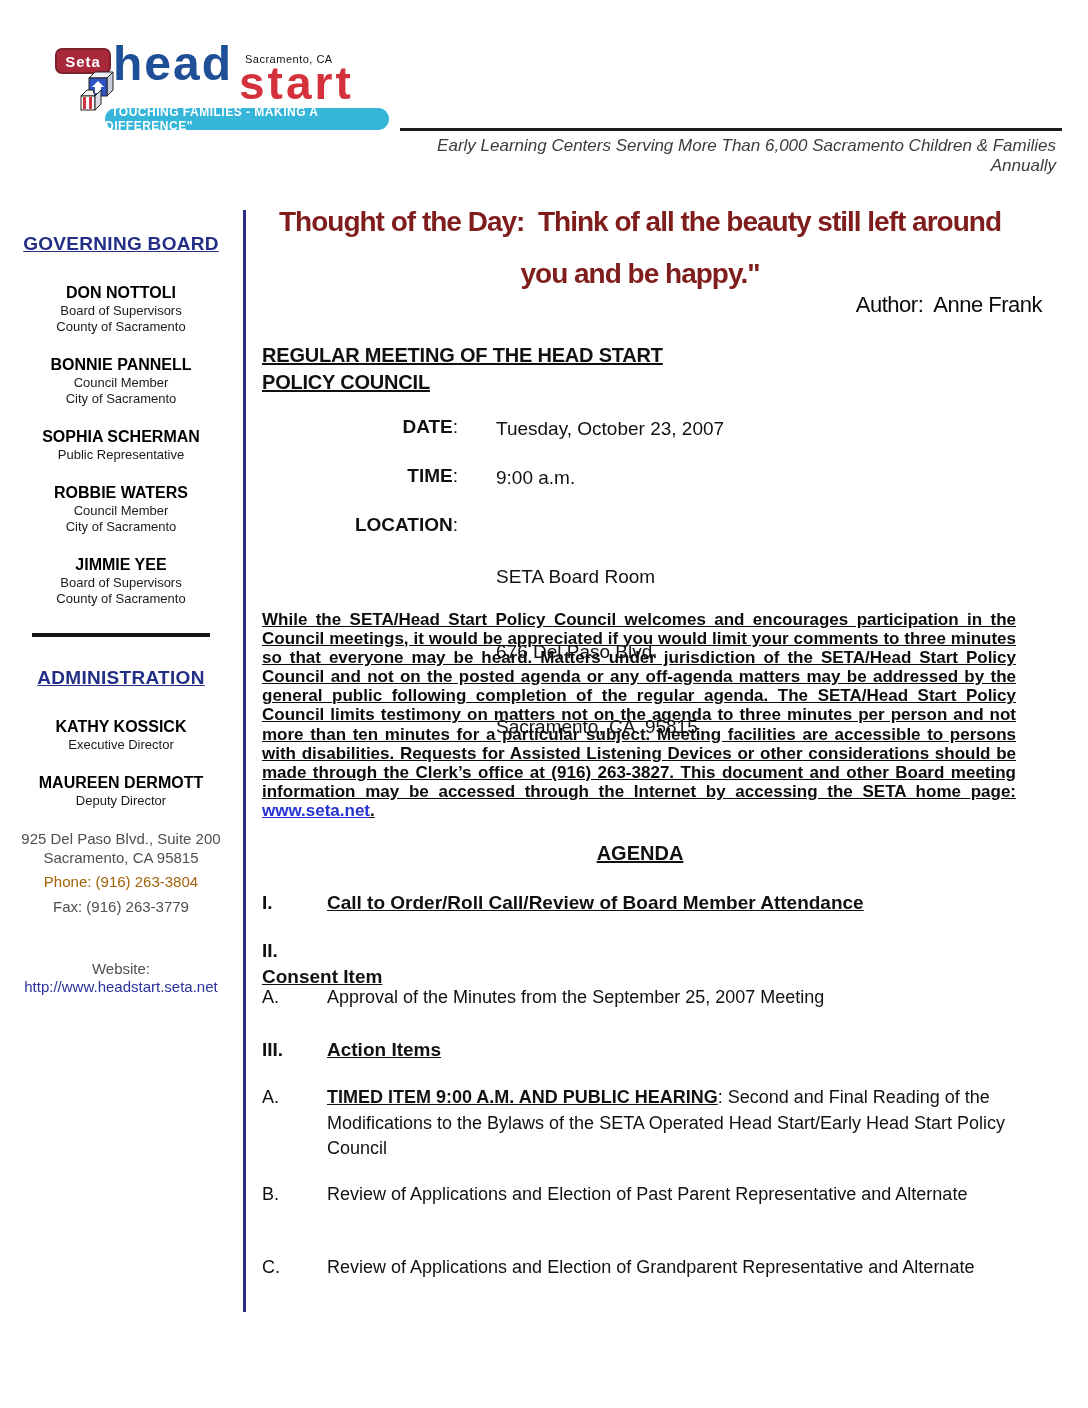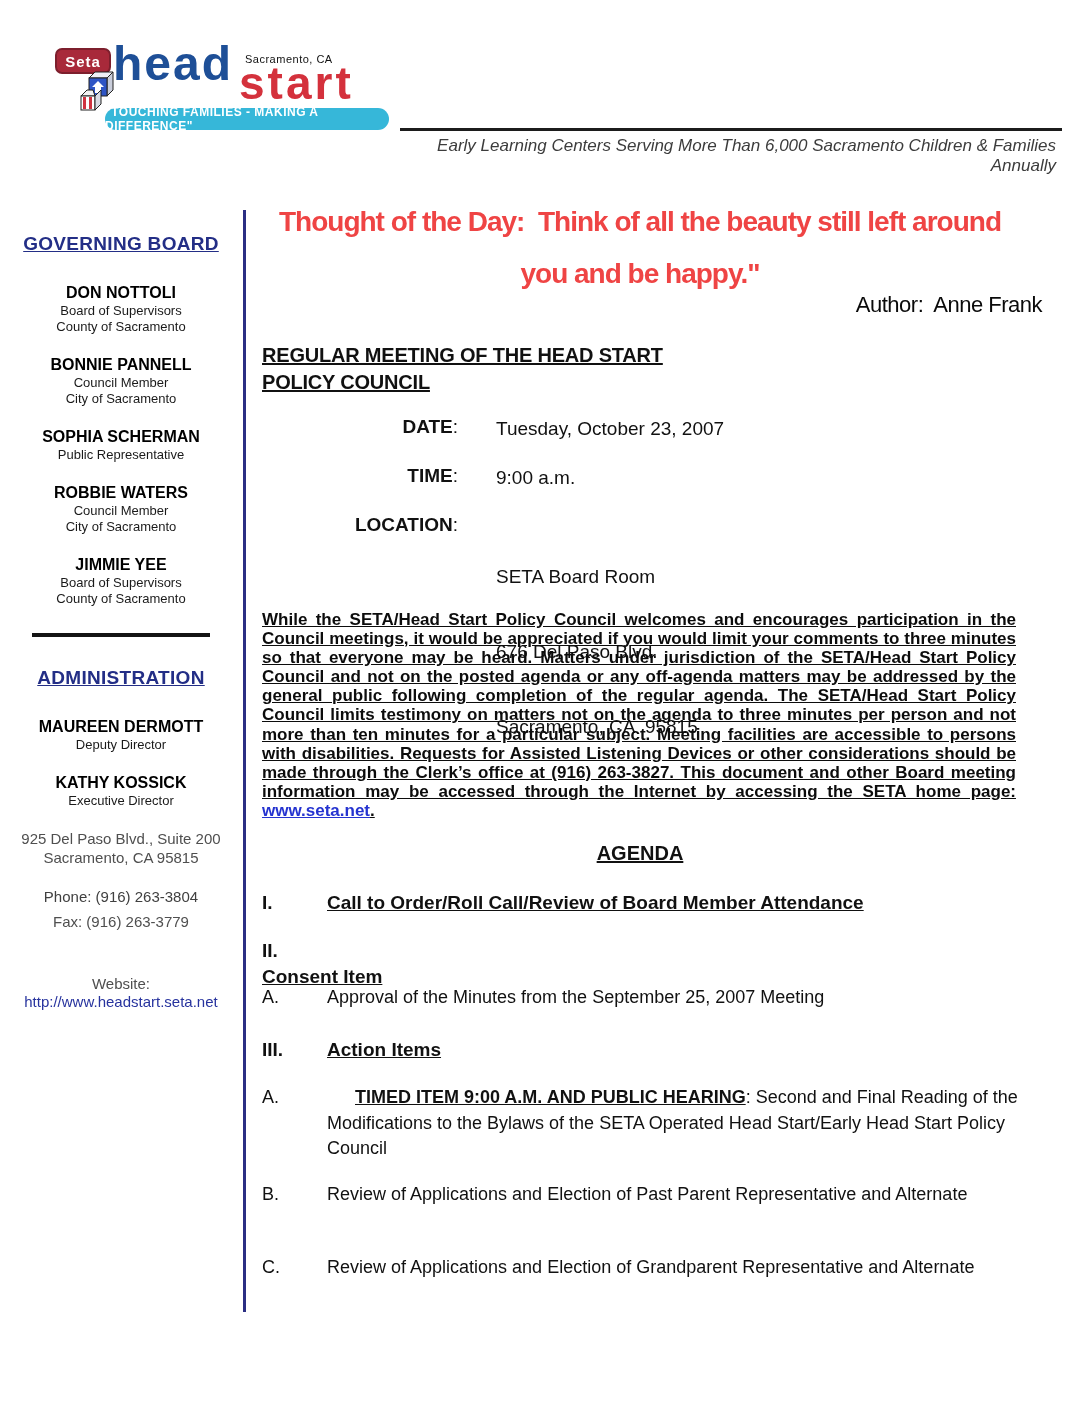--- a/index.html
+++ b/index.html
@@ -43,30 +43,30 @@
   .sb-heading {
     font-size:19px; font-weight:bold; color:#232e86;
     text-decoration:underline; margin-bottom:28px; letter-spacing:0.3px;
   }
   .member { margin-bottom:20px; }
   .member-name { font-size:16px; font-weight:bold; color:#000; line-height:20px; }
   .member-role { font-size:13px; color:#1a1a1a; line-height:16px; }
   .sb-divider { width:178px; height:4px; background:#141414; margin:26px auto 30px auto; }
   .contact { margin-top:16px; }
   .addr { font-size:15px; color:#4f4f4f; line-height:19px; }
-  .phone-line { font-size:15px; color:#404040; line-height:18px; margin-top:21px; }
+  .phone-line { font-size:15px; color:#a16207; line-height:18px; margin-top:6px; }
   .fax-line { font-size:15px; color:#4f4f4f; line-height:18px; margin-top:7px; }
   .web-label { font-size:15px; color:#4f4f4f; line-height:18px; margin-top:44px; }
   .web-url { font-size:15px; color:#27339e; line-height:18px; }
   .v-rule { position:absolute; left:243px; top:210px; width:3px; height:1102px; background:#2b2e83; }
   
   .thought {
     position:absolute; left:262px; top:196px; width:756px; text-align:center;
     font-size:28px; font-weight:bold; letter-spacing:-1px; line-height:52px;
-    color:#ef4444; white-space:pre-wrap;
+    color:#7f1d1d; white-space:pre-wrap;
   }
   .author {
     position:absolute; left:262px; top:292px; width:780px; text-align:right;
     font-size:22px; letter-spacing:-0.5px; color:#0a0a0a; white-space:pre-wrap;
   }
   .meeting-title {
     position:absolute; left:262px; top:342px; width:756px; text-align:left;
     font-size:20px; font-weight:bold; line-height:27px; letter-spacing:-0.2px;
   }
   .meeting-title span { text-decoration:underline; }
@@ -82,21 +82,21 @@
   }
   .notice a { color:#2533d0; text-decoration:underline; }
   .agenda-head { position:absolute; left:262px; top:842px; width:756px; text-align:center; font-size:20px; font-weight:bold; }
   .agenda-head span { text-decoration:underline; }
   .agenda-item { position:absolute; left:262px; width:756px; display:flex; font-size:18px; line-height:25.5px; }
   .agenda-item .num { width:65px; flex:none; }
   .agenda-item .txt { flex:1; }
   .agenda-item.heading { font-size:19px; }
   .agenda-item.heading .num { font-weight:bold; }
   .agenda-item.heading .txt { font-weight:bold; text-decoration:underline; }
-  .lead-bold { font-weight:bold; text-decoration:underline;margin-left:28px; }
+  .lead-bold { font-weight:bold; text-decoration:underline; }
   .i1 { top:890px; } .i2 { top:938px;flex-direction:column; } .i3 { top:985px; }
   .i4 { top:1037px; } .i5 { top:1085px; } .i6 { top:1182px; } .i7 { top:1255px; }
 </style>
 </head>
 <body>
 
 <div id="page">
 
   <div class="logo">
     <div class="seta-box">
@@ -152,26 +152,26 @@
       <div class="member-name">JIMMIE YEE</div>
       <div class="member-role">Board of Supervisors</div>
       <div class="member-role">County of Sacramento</div>
     </div>
 
     <div class="sb-divider"></div>
 
     <div class="sb-heading">ADMINISTRATION</div>
 
     <div class="member">
+      <div class="member-name">KATHY KOSSICK</div>
+      <div class="member-role">Executive Director</div>
+    </div>
+    <div class="member">
       <div class="member-name">MAUREEN DERMOTT</div>
       <div class="member-role">Deputy Director</div>
-    </div>
-    <div class="member">
-      <div class="member-name">KATHY KOSSICK</div>
-      <div class="member-role">Executive Director</div>
     </div>
 
     <div class="contact">
       <div class="addr">925 Del Paso Blvd., Suite 200</div>
       <div class="addr">Sacramento, CA 95815</div>
       <div class="phone-line">Phone: (916) 263-3804</div>
       <div class="fax-line">Fax: (916) 263-3779</div>
       <div class="web-label">Website:</div>
       <div class="web-url"><a href="#" style="color:#27339e; text-decoration:none;">http://www.headstart.seta.net</a></div>
     </div>

